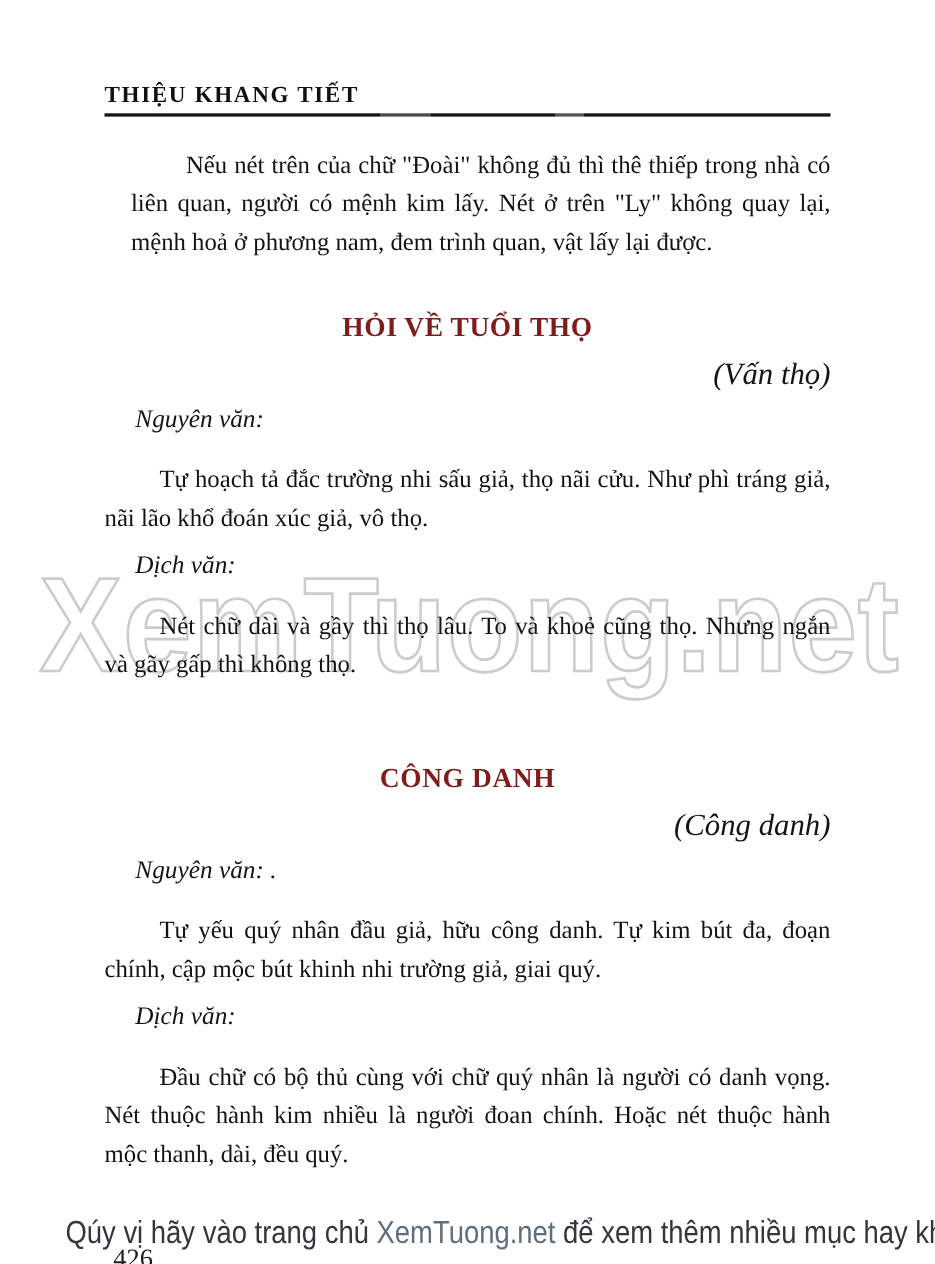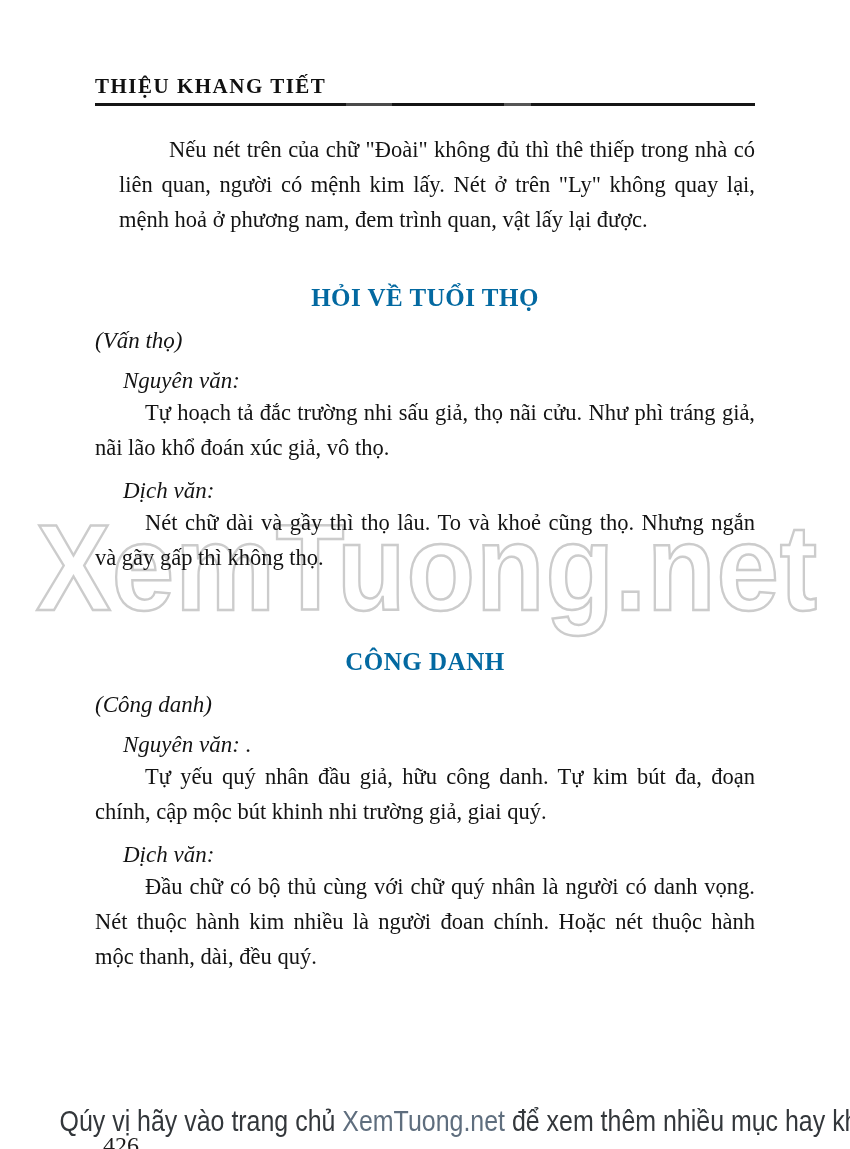--- a/index.html
+++ b/index.html
@@ -42,44 +42,44 @@
     line-height: 24px;
     color: #101010;
   }
   .header-rule {
     margin-top: 5px;
     height: 3px;
     background: linear-gradient(90deg, #151515 0 38%, #4a4a4a 38% 45%, #141414 45% 62%, #555 62% 66%, #161616 66% 100%);
   }
   p { margin: 0; }
   .body-par {
-    margin-top: 0;
+    margin-top: 23px;
     font-size: 22.5px;
     line-height: 35px;
     text-indent: 50px;
     text-align: justify;
     color: #131313;
   }
   .intro { margin-top: 26px; margin-left: 24px; }
   .section-title {
     margin: 46px 0 0 0;
     font-size: 25px;
     line-height: 30px;
     font-weight: bold;
     text-align: center;
     letter-spacing: 0.5px;
-    color: #0369a1;
+    color: #7f1d1d;
   }
   .section-title.second { margin-top: 72px; }
   .section-subtitle {
     margin-top: 14px;
     font-style: italic;
-    font-size: 23px;
+    font-size: 28px;
     line-height: 28px;
-    text-align: left;
+    text-align: right;
   }
   .par-label {
     margin: 12px 0 0 28px;
     font-style: italic;
     font-size: 23px;
     line-height: 28px;
   }
   .page-number {
     position: absolute;
     left: 103px;

